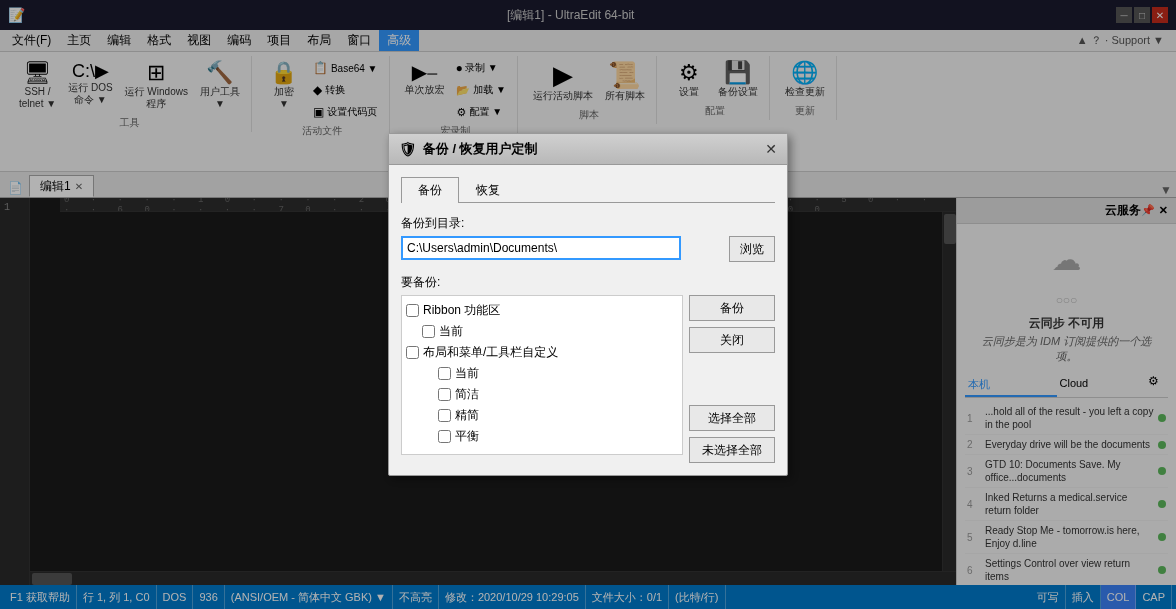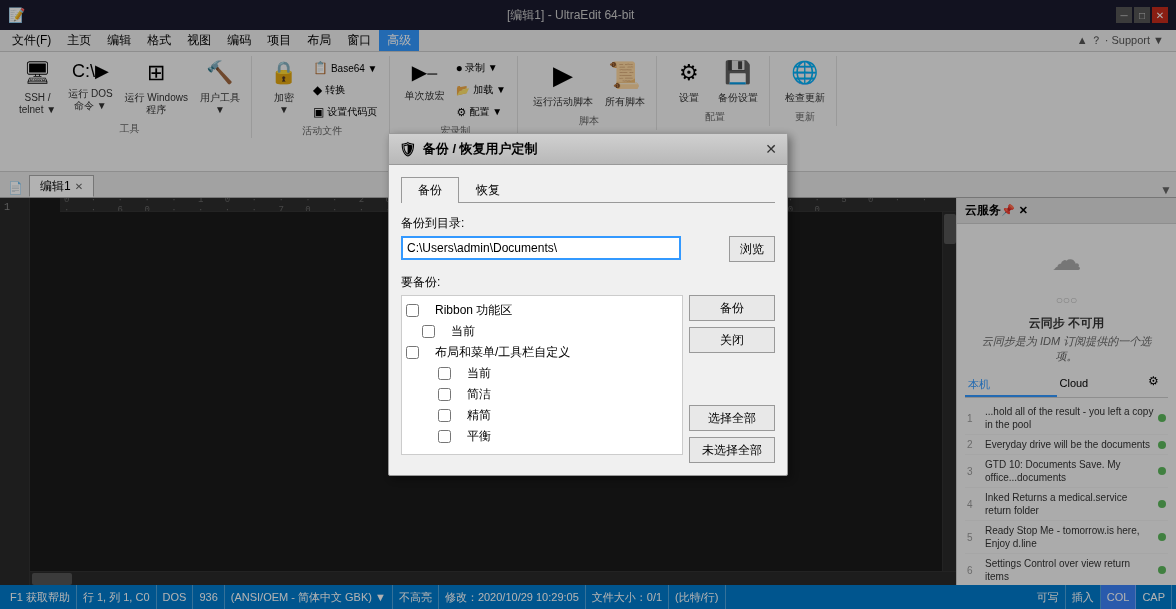--- a/index.html
+++ b/index.html
@@ -73,21 +73,21 @@
       flex-direction: column;
       align-items: center;
       padding: 3px 4px;
       cursor: pointer;
       border: 1px solid transparent;
       border-radius: 2px;
       min-width: 44px;
       background: transparent;
     }
     .ribbon-btn .icon { font-size: 22px; line-height: 1; }
-    .ribbon-btn .label { font-size: 10px; text-align: center; color: #333; margin-top: 8px; line-height: 1.2; }
+    .ribbon-btn .label { font-size: 10px; text-align: center; color: #333; margin-top: 2px; line-height: 1.2; }
 
     .ribbon-btn-small {
       display: flex;
       align-items: center;
       padding: 2px 4px;
       cursor: pointer;
       border: 1px solid transparent;
       border-radius: 2px;
       background: transparent;
       font-size: 11px;
@@ -171,21 +171,21 @@
       display: flex;
       flex-direction: column;
     }
     .cloud-panel-header {
       background: #e0e0e0;
       padding: 4px 8px;
       font-size: 12px;
       font-weight: bold;
       display: flex;
       align-items: center;
-      justify-content: flex-start;
+      justify-content: flex-end;
       border-bottom: 1px solid #ccc;
     }
     .cloud-panel-body {
       padding: 8px;
       flex: 1;
       overflow: auto;
     }
     .cloud-unavailable {
       text-align: center;
       padding: 10px;
@@ -317,21 +317,21 @@
       border: 1px solid #ccc;
       background: #fff;
       height: 160px;
       overflow-y: scroll;
       padding: 4px;
       margin-bottom: 8px;
     }
     .dialog-checkbox-item {
       display: flex;
       align-items: center;
-      gap: 16px;
+      gap: 4px;
       padding: 2px 0;
       font-size: 12px;
       cursor: pointer;
     }
     .dialog-checkbox-item.indent1 { padding-left: 16px; }
     .dialog-checkbox-item.indent2 { padding-left: 32px; }
 
     .dialog-side-buttons {
       display: flex;
       flex-direction: column;

